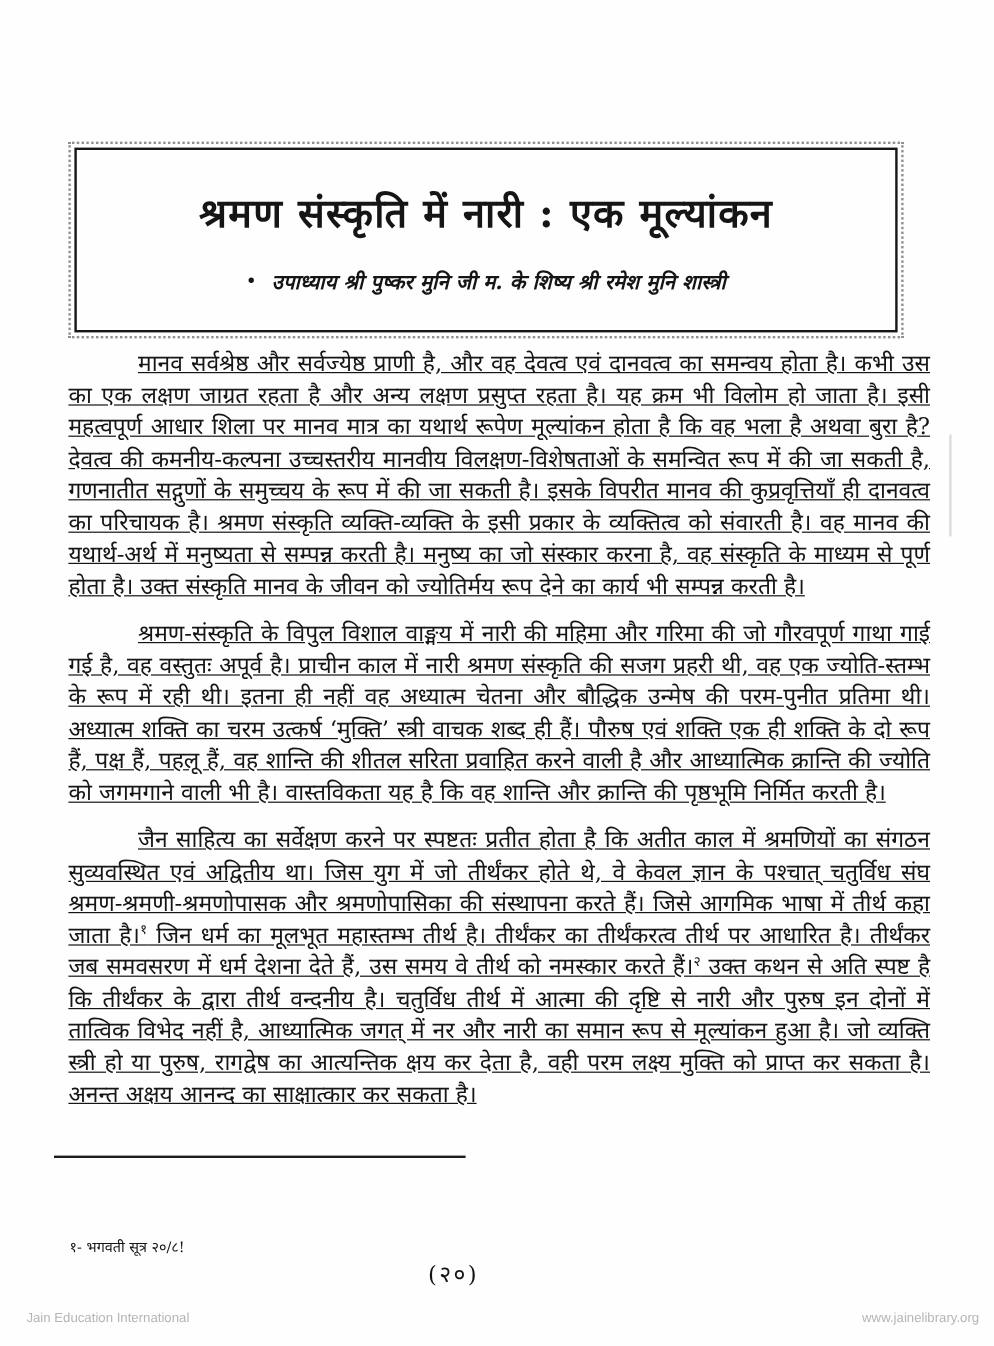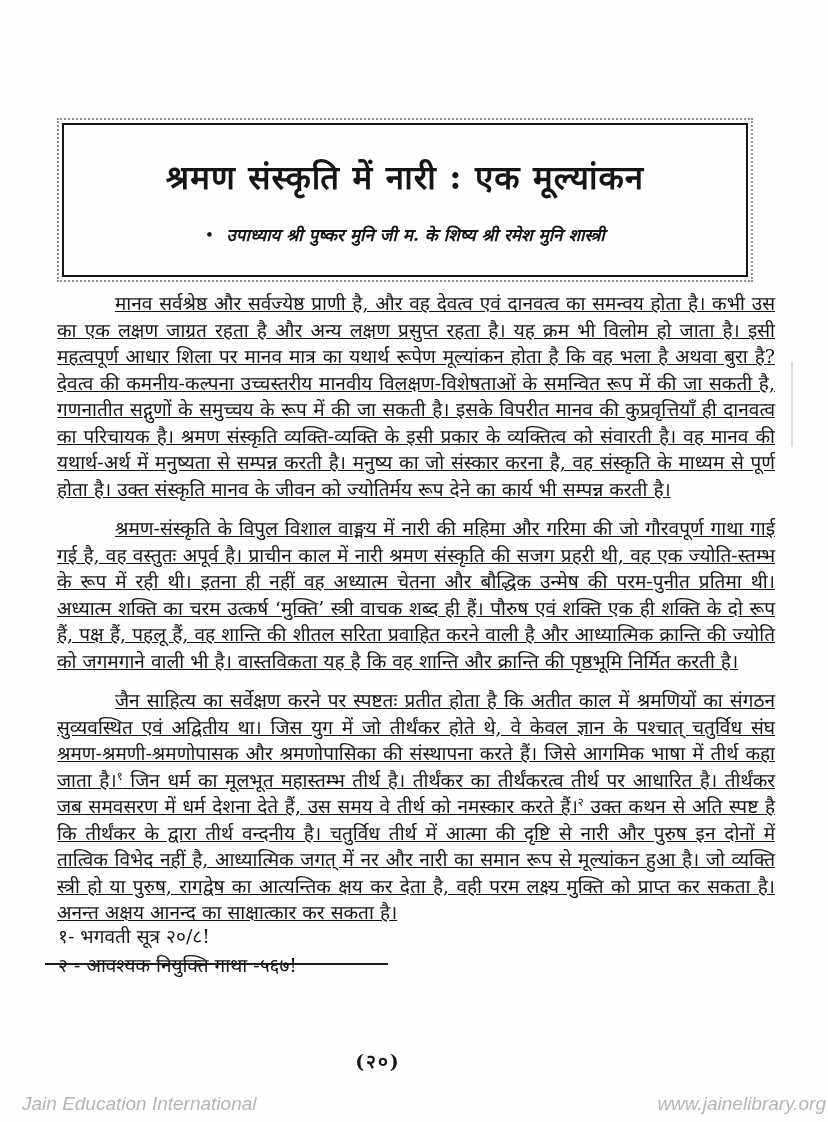--- a/index.html
+++ b/index.html
@@ -59,49 +59,48 @@
 
   
   .footnote-rule {
     position:absolute;
     left:45px; top:963px;
     width:343px; height:2px;
     background:#1d1d1d;
   }
   .footnotes {
     position:absolute;
-    left:58px; top:922px;
-    font-size:19px;
+    left:58px; top:1025px;
+    font-size:12px;
     line-height:29px;
   }
 
   
   .page-number {
     position:absolute;
     left:0; top:1048px;
     width:756px;
     text-align:center;
     font-size:19px;
-    font-weight:bold;
+    font-weight:normal;
     letter-spacing:2px;
   }
 
   
   .footer {
     position:absolute;
     left:0; top:1093px;
     width:828px; height:22px;
     font-family:"Liberation Sans","DejaVu Sans",sans-serif;
-    font-size:19px;
+    font-size:11px;
     color:#b5b5b5;
-    font-style:italic;
   }
   .footer-left   { position:absolute; left:22px; }
   .footer-center { position:absolute; left:0; right:0; text-align:center; }
-  .footer-right  { position:absolute; right:2px; }
+  .footer-right  { position:absolute; right:12px; }
 
   
   .scan-artifact {
     position:absolute;
     left:791px; top:362px;
     width:2px; height:85px;
     background:#dcdcdc;
   }
 </style>
 </head>
@@ -121,21 +120,20 @@
 
   <p><span>मानव सर्वश्रेष्ठ और सर्वज्येष्ठ प्राणी है, और वह देवत्व एवं दानवत्व का समन्वय होता है। कभी उस का एक लक्षण जाग्रत रहता है और अन्य लक्षण प्रसुप्त रहता है। यह क्रम भी विलोम हो जाता है। इसी महत्वपूर्ण आधार शिला पर मानव मात्र का यथार्थ रूपेण मूल्यांकन होता है कि वह भला है अथवा बुरा है? देवत्व की कमनीय-कल्पना उच्चस्तरीय मानवीय विलक्षण-विशेषताओं के समन्वित रूप में की जा सकती है, गणनातीत सद्गुणों के समुच्चय के रूप में की जा सकती है। इसके विपरीत मानव की कुप्रवृत्तियाँ ही दानवत्व का परिचायक है। श्रमण संस्कृति व्यक्ति-व्यक्ति के इसी प्रकार के व्यक्तित्व को संवारती है। वह मानव की यथार्थ-अर्थ में मनुष्यता से सम्पन्न करती है। मनुष्य का जो संस्कार करना है, वह संस्कृति के माध्यम से पूर्ण होता है। उक्त संस्कृति मानव के जीवन को ज्योतिर्मय रूप देने का कार्य भी सम्पन्न करती है।</span></p>
       <p><span>श्रमण-संस्कृति के विपुल विशाल वाङ्मय में नारी की महिमा और गरिमा की जो गौरवपूर्ण गाथा गाई गई है, वह वस्तुतः अपूर्व है। प्राचीन काल में नारी श्रमण संस्कृति की सजग प्रहरी थी, वह एक ज्योति-स्तम्भ के रूप में रही थी। इतना ही नहीं वह अध्यात्म चेतना और बौद्धिक उन्मेष की परम-पुनीत प्रतिमा थी। अध्यात्म शक्ति का चरम उत्कर्ष ‘मुक्ति’ स्त्री वाचक शब्द ही हैं। पौरुष एवं शक्ति एक ही शक्ति के दो रूप हैं, पक्ष हैं, पहलू हैं, वह शान्ति की शीतल सरिता प्रवाहित करने वाली है और आध्यात्मिक क्रान्ति की ज्योति को जगमगाने वाली भी है। वास्तविकता यह है कि वह शान्ति और क्रान्ति की पृष्ठभूमि निर्मित करती है।</span></p>
       <p><span>जैन साहित्य का सर्वेक्षण करने पर स्पष्टतः प्रतीत होता है कि अतीत काल में श्रमणियों का संगठन सुव्यवस्थित एवं अद्वितीय था। जिस युग में जो तीर्थंकर होते थे, वे केवल ज्ञान के पश्चात् चतुर्विध संघ श्रमण-श्रमणी-श्रमणोपासक और श्रमणोपासिका की संस्थापना करते हैं। जिसे आगमिक भाषा में तीर्थ कहा जाता है।</span><sup>१</sup><span> जिन धर्म का मूलभूत महास्तम्भ तीर्थ है। तीर्थंकर का तीर्थंकरत्व तीर्थ पर आधारित है। तीर्थंकर जब समवसरण में धर्म देशना देते हैं, उस समय वे तीर्थ को नमस्कार करते हैं।</span><sup>२</sup><span> उक्त कथन से अति स्पष्ट है कि तीर्थंकर के द्वारा तीर्थ वन्दनीय है। चतुर्विध तीर्थ में आत्मा की दृष्टि से नारी और पुरुष इन दोनों में तात्विक विभेद नहीं है, आध्यात्मिक जगत् में नर और नारी का समान रूप से मूल्यांकन हुआ है। जो व्यक्ति स्त्री हो या पुरुष, रागद्वेष का आत्यन्तिक क्षय कर देता है, वही परम लक्ष्य मुक्ति को प्राप्त कर सकता है। अनन्त अक्षय आनन्द का साक्षात्कार कर सकता है।</span></p>
     </div>
 
   <div class="footnote-rule"></div>
 
   <div class="footnotes">
     <div>१- भगवती सूत्र २०/८!</div>
-    <div>२ - आवश्यक नियुक्ति गाथा -५६७!</div>
   </div>
 
   <div class="page-number">(२०)</div>
 
   <div class="scan-artifact"></div>
 
   <div class="footer">
     <span class="footer-left">Jain Education International</span>
     <span class="footer-right">www.jainelibrary.org</span>
   </div>

